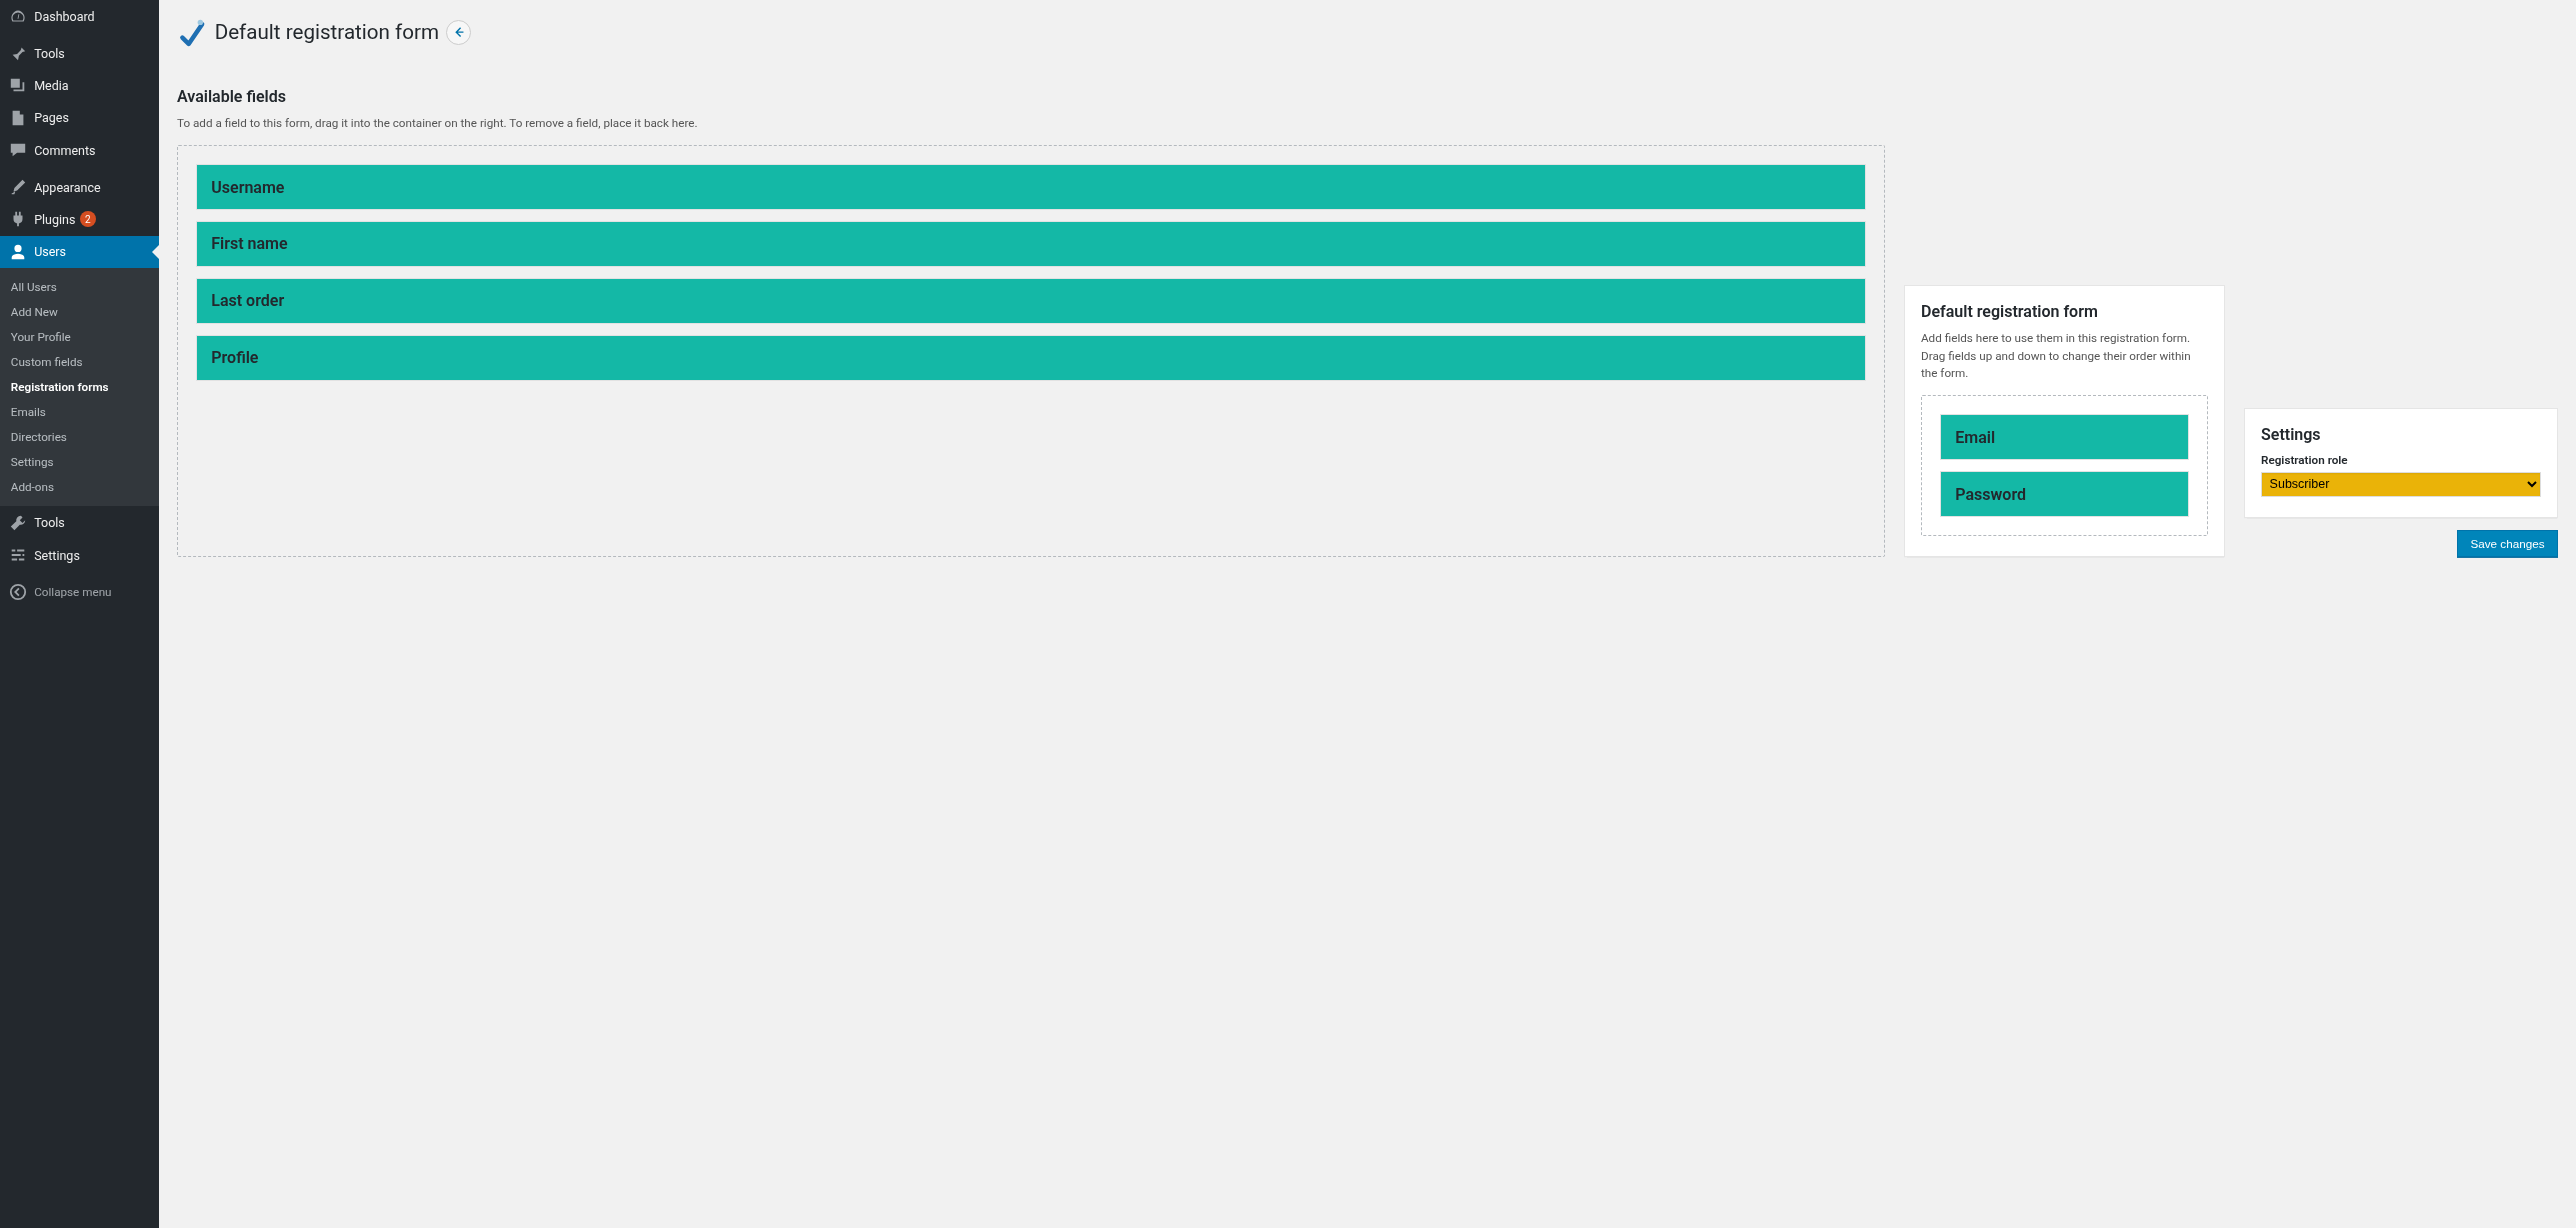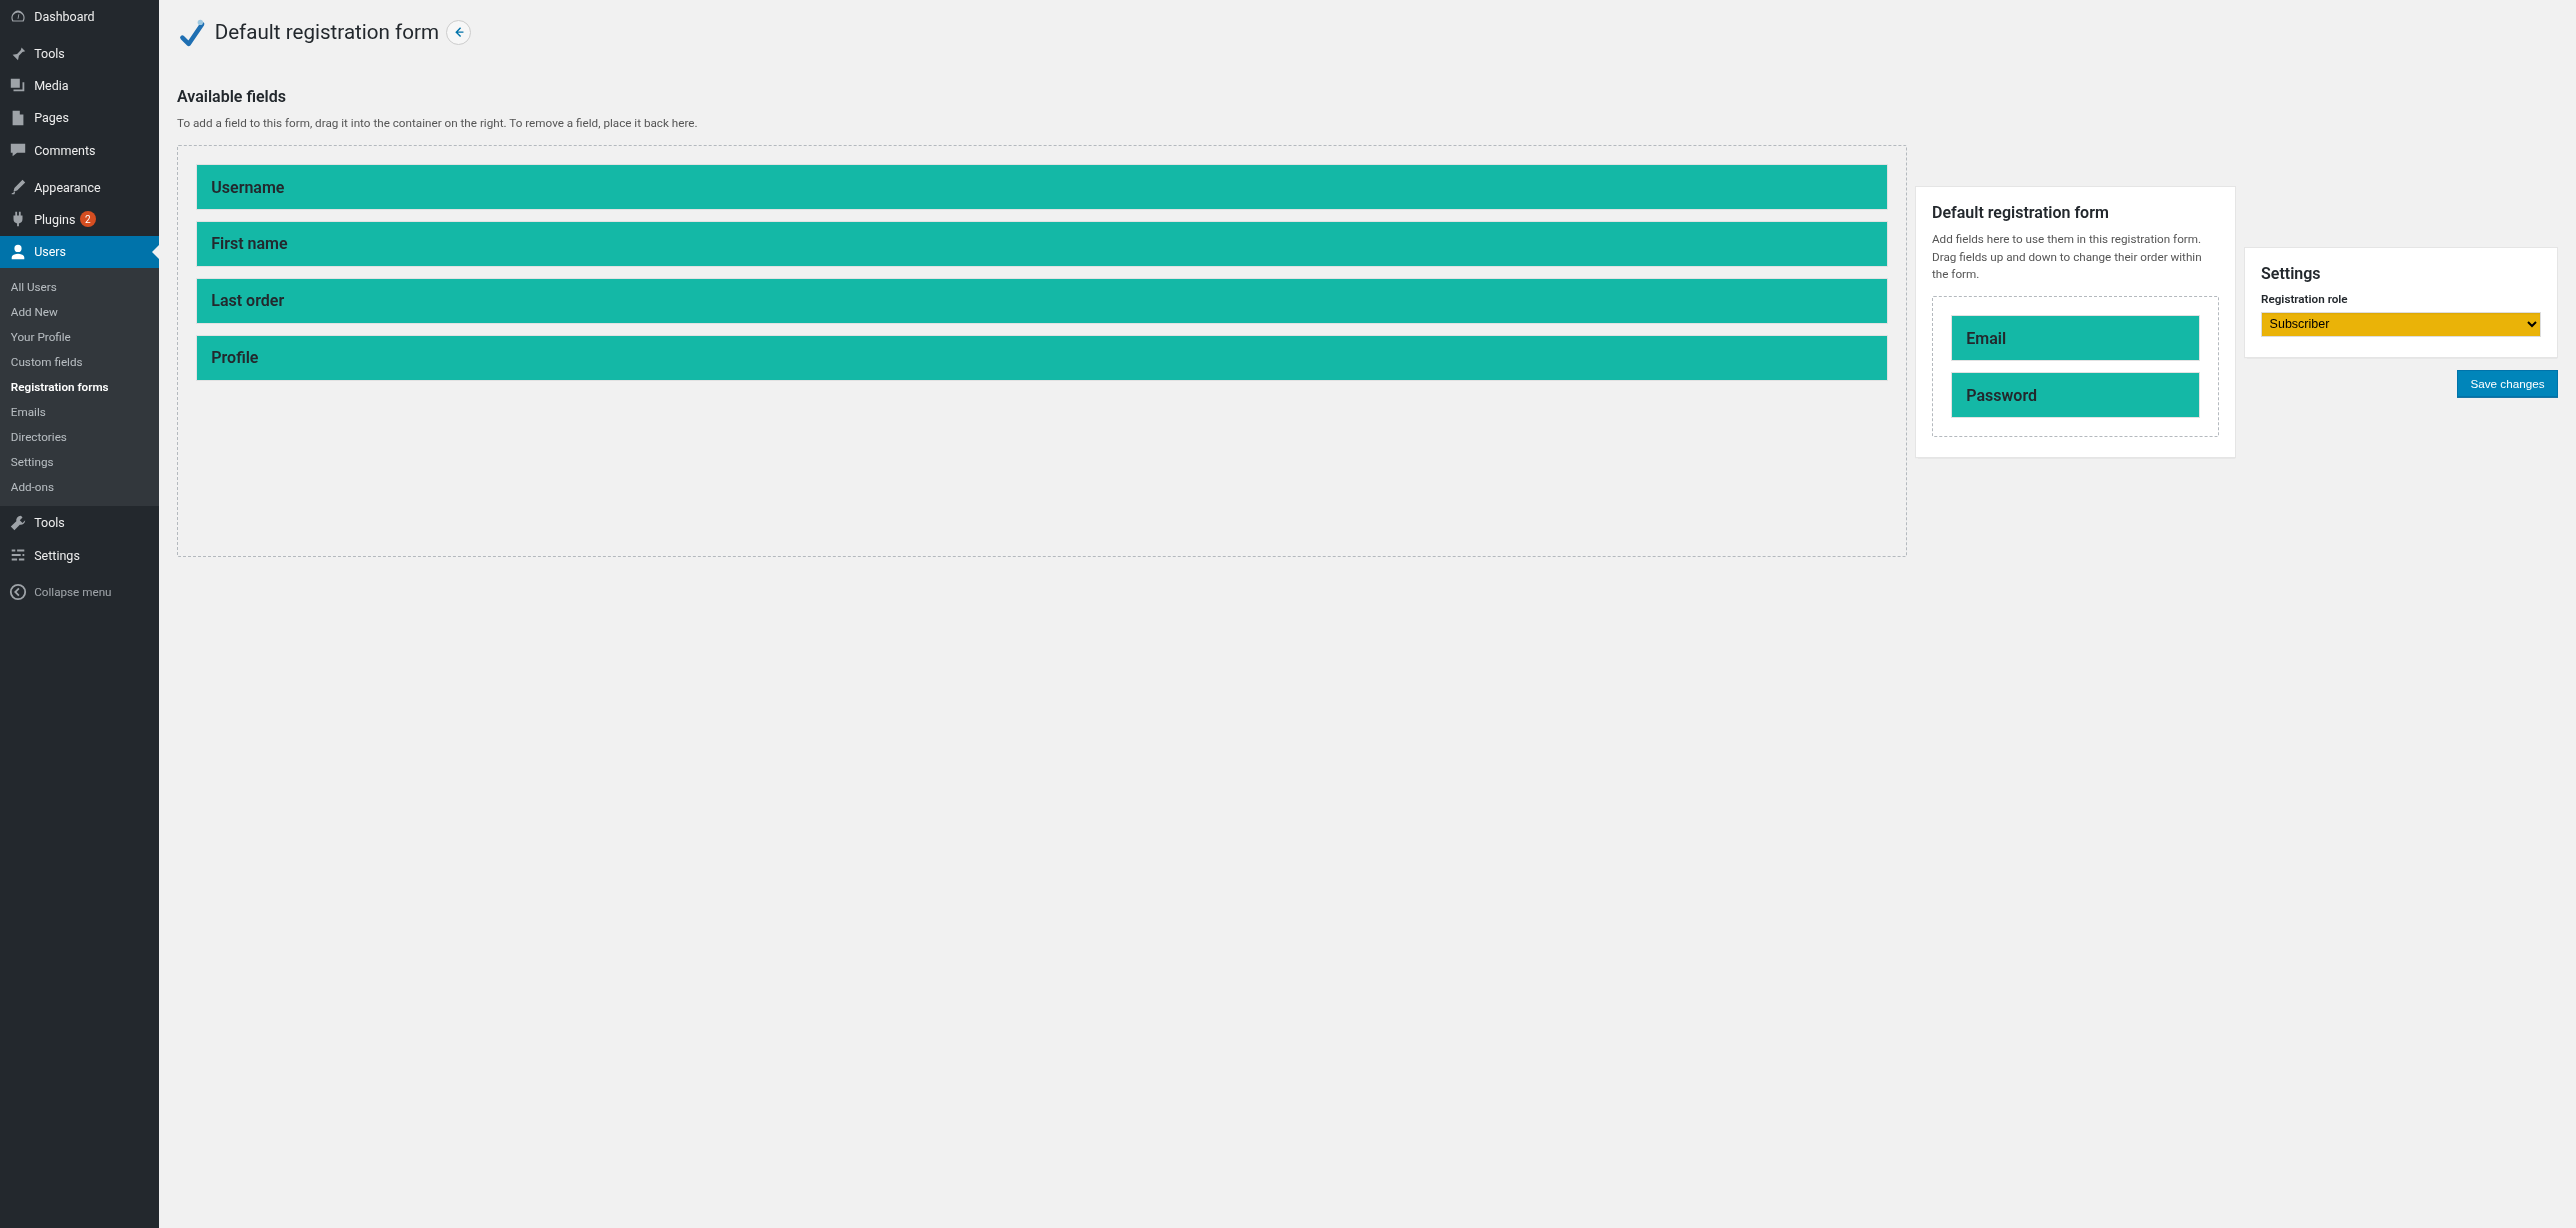--- a/index.html
+++ b/index.html
@@ -134,23 +134,23 @@
     border: 0.9px solid #ccc;
     border-radius: 50%;
     display: flex; align-items: center; justify-content: center;
     background: #f7f7f7;
     cursor: pointer;
   }
   .back-button svg { width: 14.3px; height: 14.3px; stroke: #0073aa; fill: none; stroke-width: 2; }
 
   .columns {
     display: flex;
-    gap: 8px;
+    gap: 19px;
     margin-top: 36px;
-    align-items: center;
+    align-items: flex-end;
   }
   .col-available { flex: 1 1 36%; }
   .col-form      { flex: 0 0 321px; }
   .col-settings  { flex: 0 0 314px; }
 
   .panel {
     background: #fff;
     padding: 16px 16px 20px;
     box-shadow: 0 0.9px 0.9px rgba(0,0,0,.04);
     border: 0.9px solid #e5e5e5;

